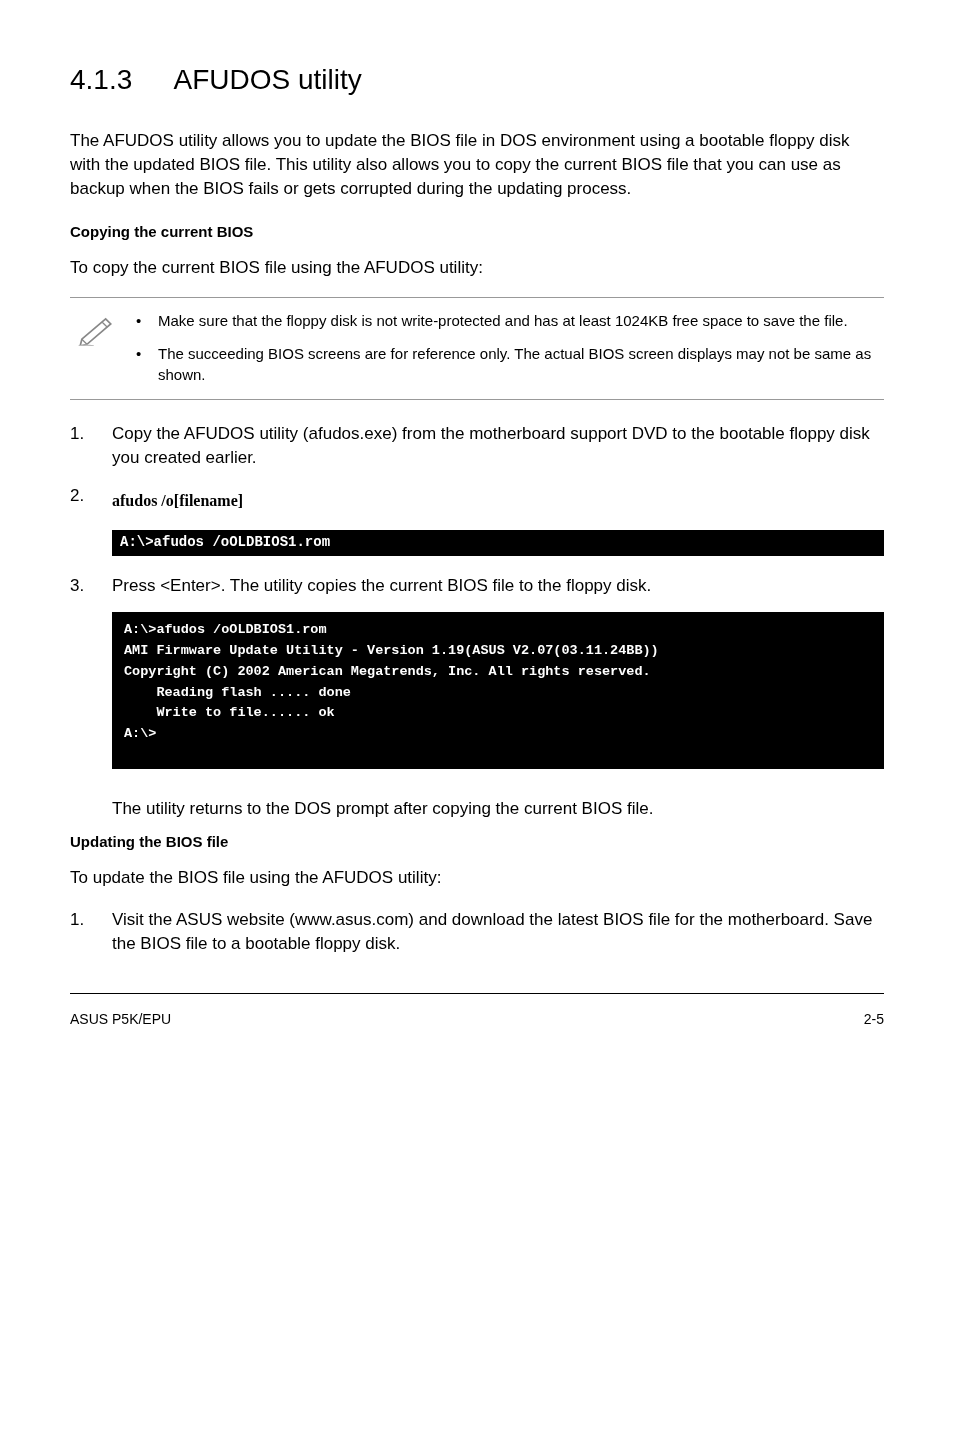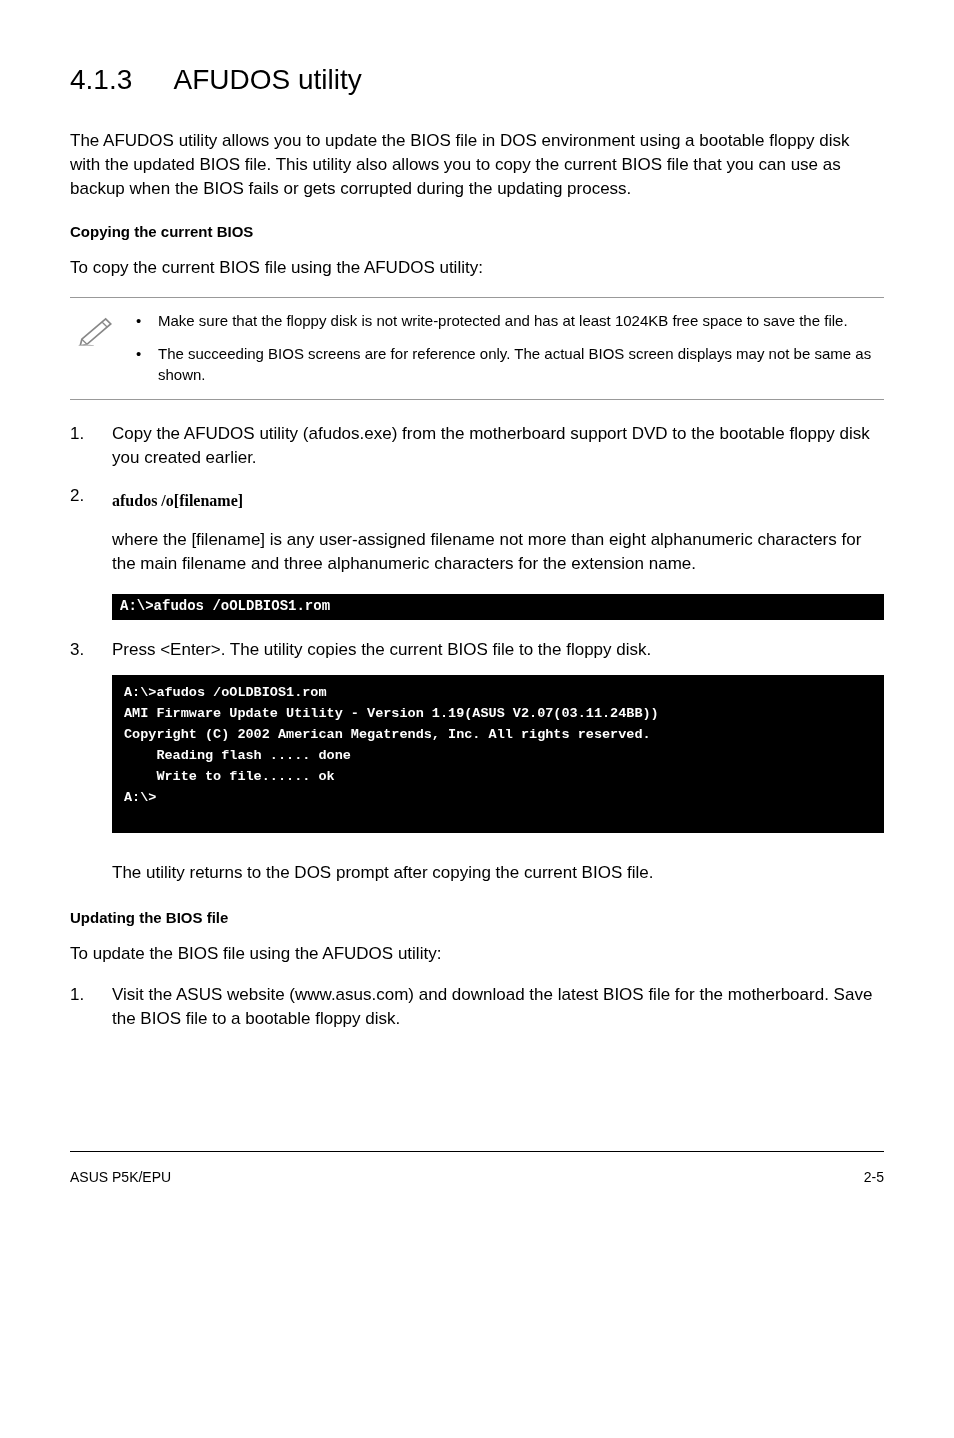--- a/index.html
+++ b/index.html
@@ -134,21 +134,21 @@
       font-size: 13.5px;
       font-weight: bold;
       padding: 8px 12px 24px 12px;
       margin-left: 42px;
       margin-top: 10px;
       line-height: 1.55;
       white-space: pre;
     }
     .footer {
       border-top: 1px solid #000;
-      margin-top: 120px;
+      margin-top: 38px;
       padding-top: 16px;
       display: flex;
       justify-content: space-between;
       font-size: 14px;
     }
   </style>
 </head>
 <body>
 
 <h2 class="section-heading">
@@ -187,21 +187,20 @@
   <li class="numbered-item">
     <span class="num-label">1.</span>
     <div class="num-content">
       <span>Copy the AFUDOS utility (afudos.exe) from the motherboard support DVD to the bootable floppy disk you created earlier.</span>
     </div>
   </li>
   <li class="numbered-item">
     <span class="num-label">2.</span>
     <div class="num-content">
       <span class="code-inline">afudos /o[filename]</span>
-      <p class="sub-para">where the [filename] is any user-assigned filename not more than eight alphanumeric characters  for the main filename and three alphanumeric characters for the extension name.</p>
     </div>
   </li>
 </ol>
 
 <div class="filename-diagram">
   <div class="black-bar">A:\&gt;afudos /oOLDBIOS1.rom</div>
 </div>
 
 <ol class="numbered-list" style="margin-top:18px">
   <li class="numbered-item">
@@ -214,21 +213,21 @@
 
 <div class="terminal-block">A:\&gt;afudos /oOLDBIOS1.rom
 AMI Firmware Update Utility - Version 1.19(ASUS V2.07(03.11.24BB))
 Copyright (C) 2002 American Megatrends, Inc. All rights reserved.
     Reading flash ..... done
     Write to file...... ok
 A:\&gt;</div>
 
 <p style="margin-top:28px; margin-left:42px;">The utility returns to the DOS prompt after copying the current BIOS file.</p>
 
-<h3 class="sub-heading" style="margin-top:22px">Updating the BIOS file</h3>
+<h3 class="sub-heading" style="margin-top:10px">Updating the BIOS file</h3>
 
 <p class="body-text">To update the BIOS file using the AFUDOS utility:</p>
 
 <ol class="numbered-list">
   <li class="numbered-item">
     <span class="num-label">1.</span>
     <div class="num-content">
       <span>Visit the ASUS website (www.asus.com) and download the latest BIOS file for the motherboard. Save the BIOS file to a bootable floppy disk.</span>
     </div>
   </li>

